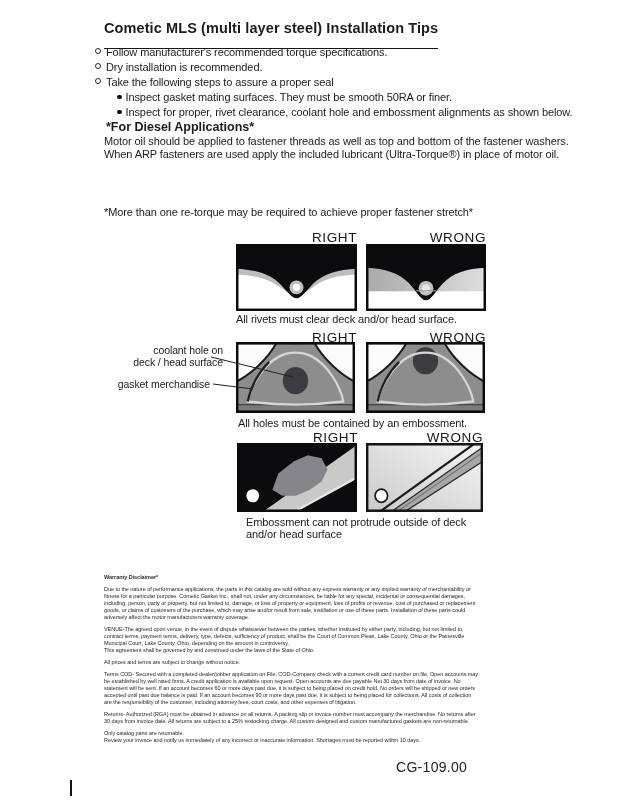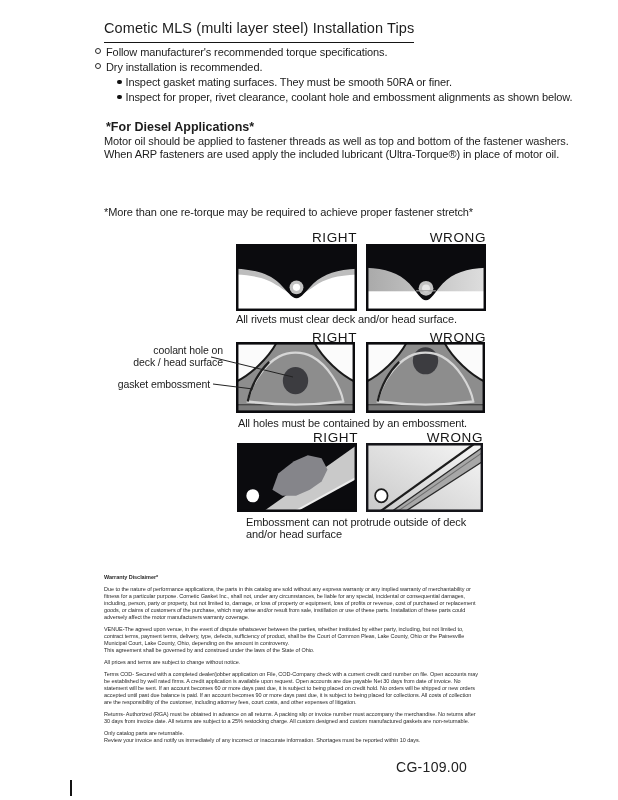--- a/index.html
+++ b/index.html
@@ -4,22 +4,22 @@
 <style>
   html,body{margin:0;padding:0;background:#e9e9e9;}
   .page{
     position:relative;width:618px;height:800px;background:#ffffff;
     font-family:"Liberation Sans", sans-serif;color:#1c1c1c;overflow:hidden;
     margin:0 auto;
   }
   
   .title{
     position:absolute;left:104px;top:20px;margin:0;
-    font-size:14.5px;font-weight:normal;letter-spacing:0.1px;
-    border-bottom:1.8px solid #151515;padding-bottom:6px;display:inline-block;
+    font-size:14.5px;font-weight:bold;letter-spacing:0.1px;
+    border-bottom:1.8px solid #151515;padding-bottom:12px;display:inline-block;
   }
   
   .bullets{position:absolute;left:95px;top:45px;font-size:11px;line-height:15px;letter-spacing:-0.1px;}
   .b-row{display:flex;align-items:baseline;white-space:nowrap;}
   .b-sub{margin-left:22px;}
   .mk-open{
     display:inline-block;width:4px;height:4px;border:1px solid #2a2a2a;border-radius:50%;
     margin-right:5px;flex:0 0 auto;transform:translateY(-2px);
   }
   .mk-fill{
@@ -58,20 +58,24 @@
   <h1 class="title">Cometic MLS (multi layer steel) Installation Tips</h1>
 
   <div class="bullets">
     <div class="b-row">
       <span class="mk-open"></span>
       <span>Follow manufacturer's recommended torque specifications.</span>
     </div>
     <div class="b-row">
       <span class="mk-open"></span>
       <span>Dry installation is recommended.</span>
+    </div>
+    <div class="b-row">
+      <span class="mk-open"></span>
+      <span>Take the following steps to assure a proper seal</span>
     </div>
     <div class="b-row b-sub">
       <span class="mk-fill"></span>
       <span>Inspect gasket mating surfaces.  They must be smooth 50RA or finer.</span>
     </div>
     <div class="b-row b-sub">
       <span class="mk-fill"></span>
       <span>Inspect for proper, rivet clearance, coolant hole and embossment alignments as shown below.</span>
     </div>
   </div>
@@ -109,21 +113,21 @@
     <rect x="1.25" y="1.25" width="119.5" height="65.5" fill="none" stroke="#0b0b0e" stroke-width="2.5"></rect>
   </svg>
 
   <div class="dg-caption" style="left:236px;top:313px;">All rivets must clear deck and/or head surface.</div>
 
   <div class="dg-label" style="left:236px;top:330px;">RIGHT</div>
   <div class="dg-label" style="left:366px;top:330px;width:120px;">WRONG</div>
 
   <div class="side-label" style="left:116px;top:344px;width:94px;margin-left:13px;">coolant hole on
 deck / head surface</div>
-  <div class="side-label" style="left:116px;top:378px;width:94px;">gasket embossment</div>
+  <div class="side-label" style="left:116px;top:378px;width:94px;">gasket merchandise</div>
 
   <svg class="leader-svg" width="120" height="50" viewBox="0 0 120 50">
     <line x1="6" y1="7" x2="88" y2="27" stroke="#222" stroke-width="1"></line>
     <line x1="8" y1="34" x2="48" y2="39" stroke="#222" stroke-width="1"></line>
   </svg>
 
   <svg class="dg-panel" style="left:236px;top:342px;" width="119" height="71" viewBox="0 0 122 68" preserveAspectRatio="none">
     <rect x="0" y="0" width="122" height="68" fill="#8d8d8d"></rect>
     <path d="M0,0 H42 C33,16 14,32 0,38 Z" fill="#fbfbfb" stroke="#1a1a1a" stroke-width="2"></path>
     <path d="M122,0 H80 C89,16 108,32 122,38 Z" fill="#fbfbfb" stroke="#1a1a1a" stroke-width="2"></path>

